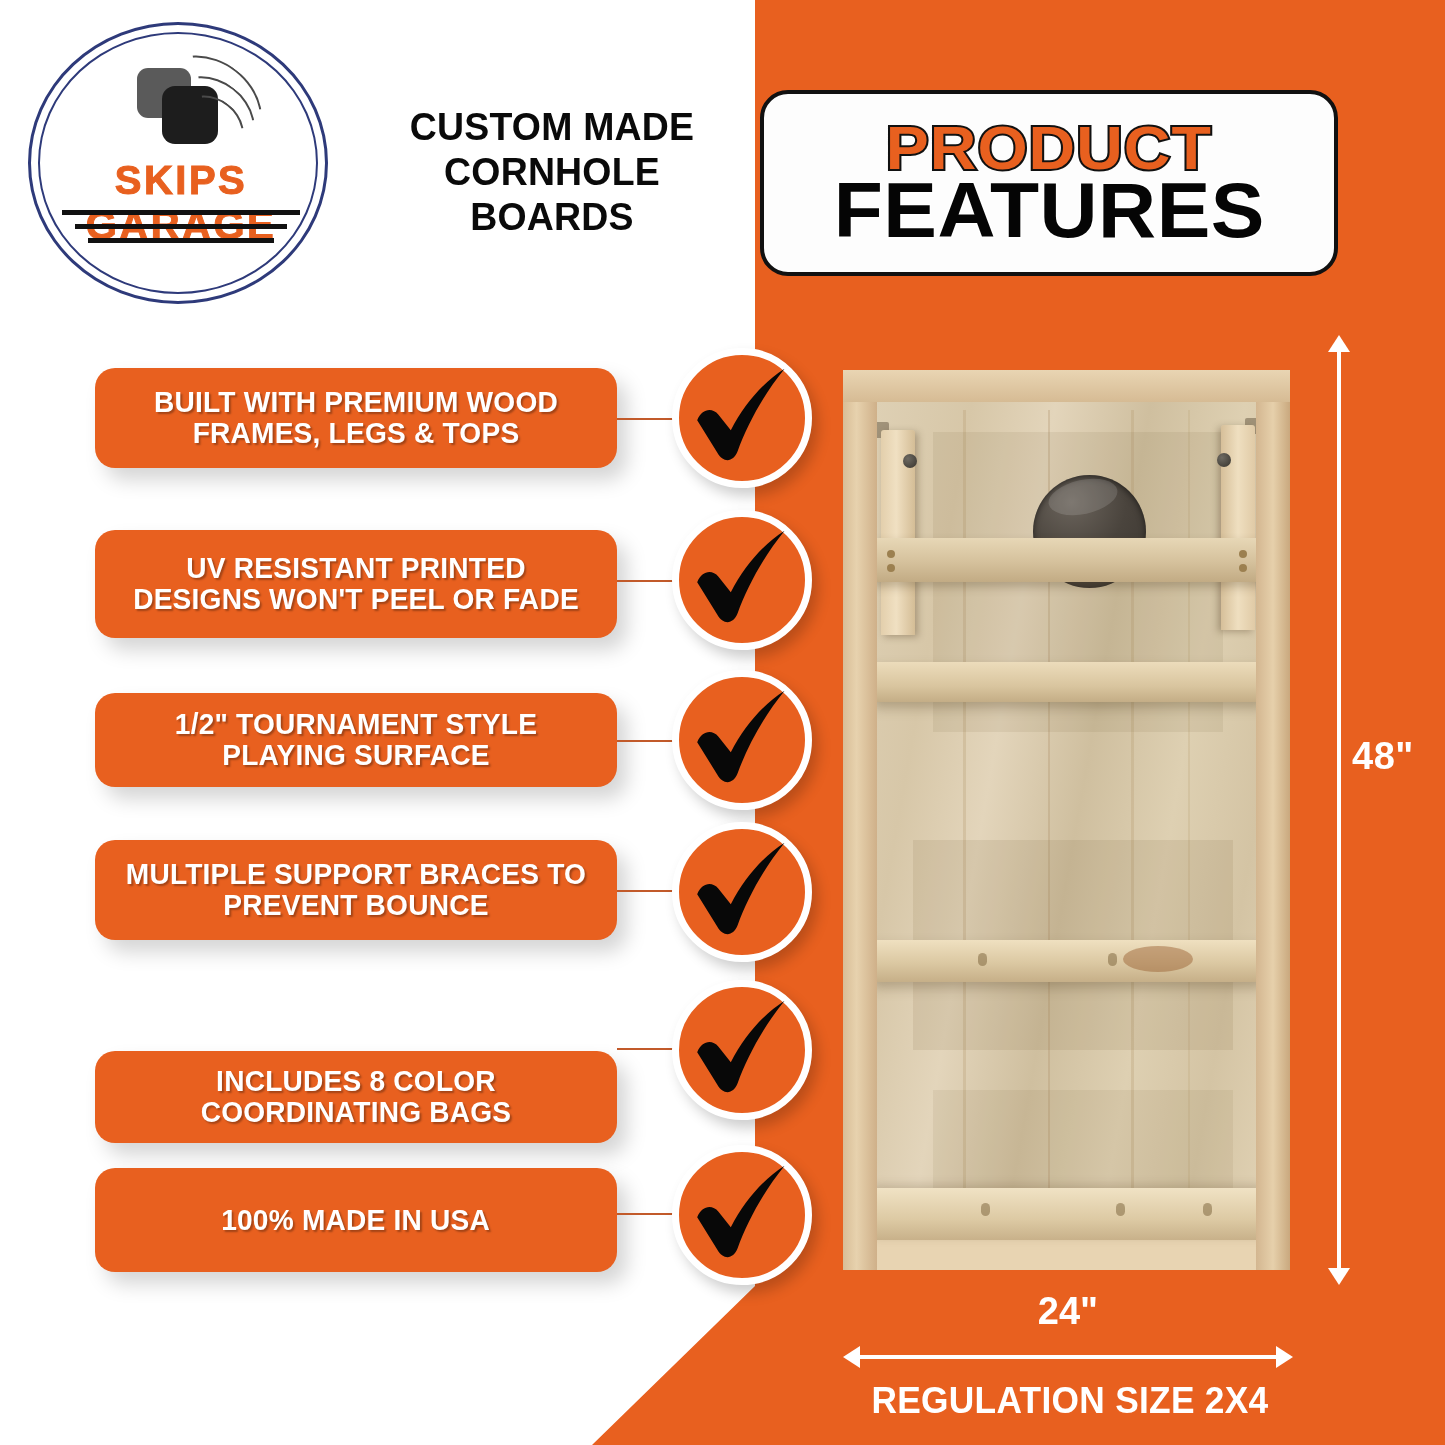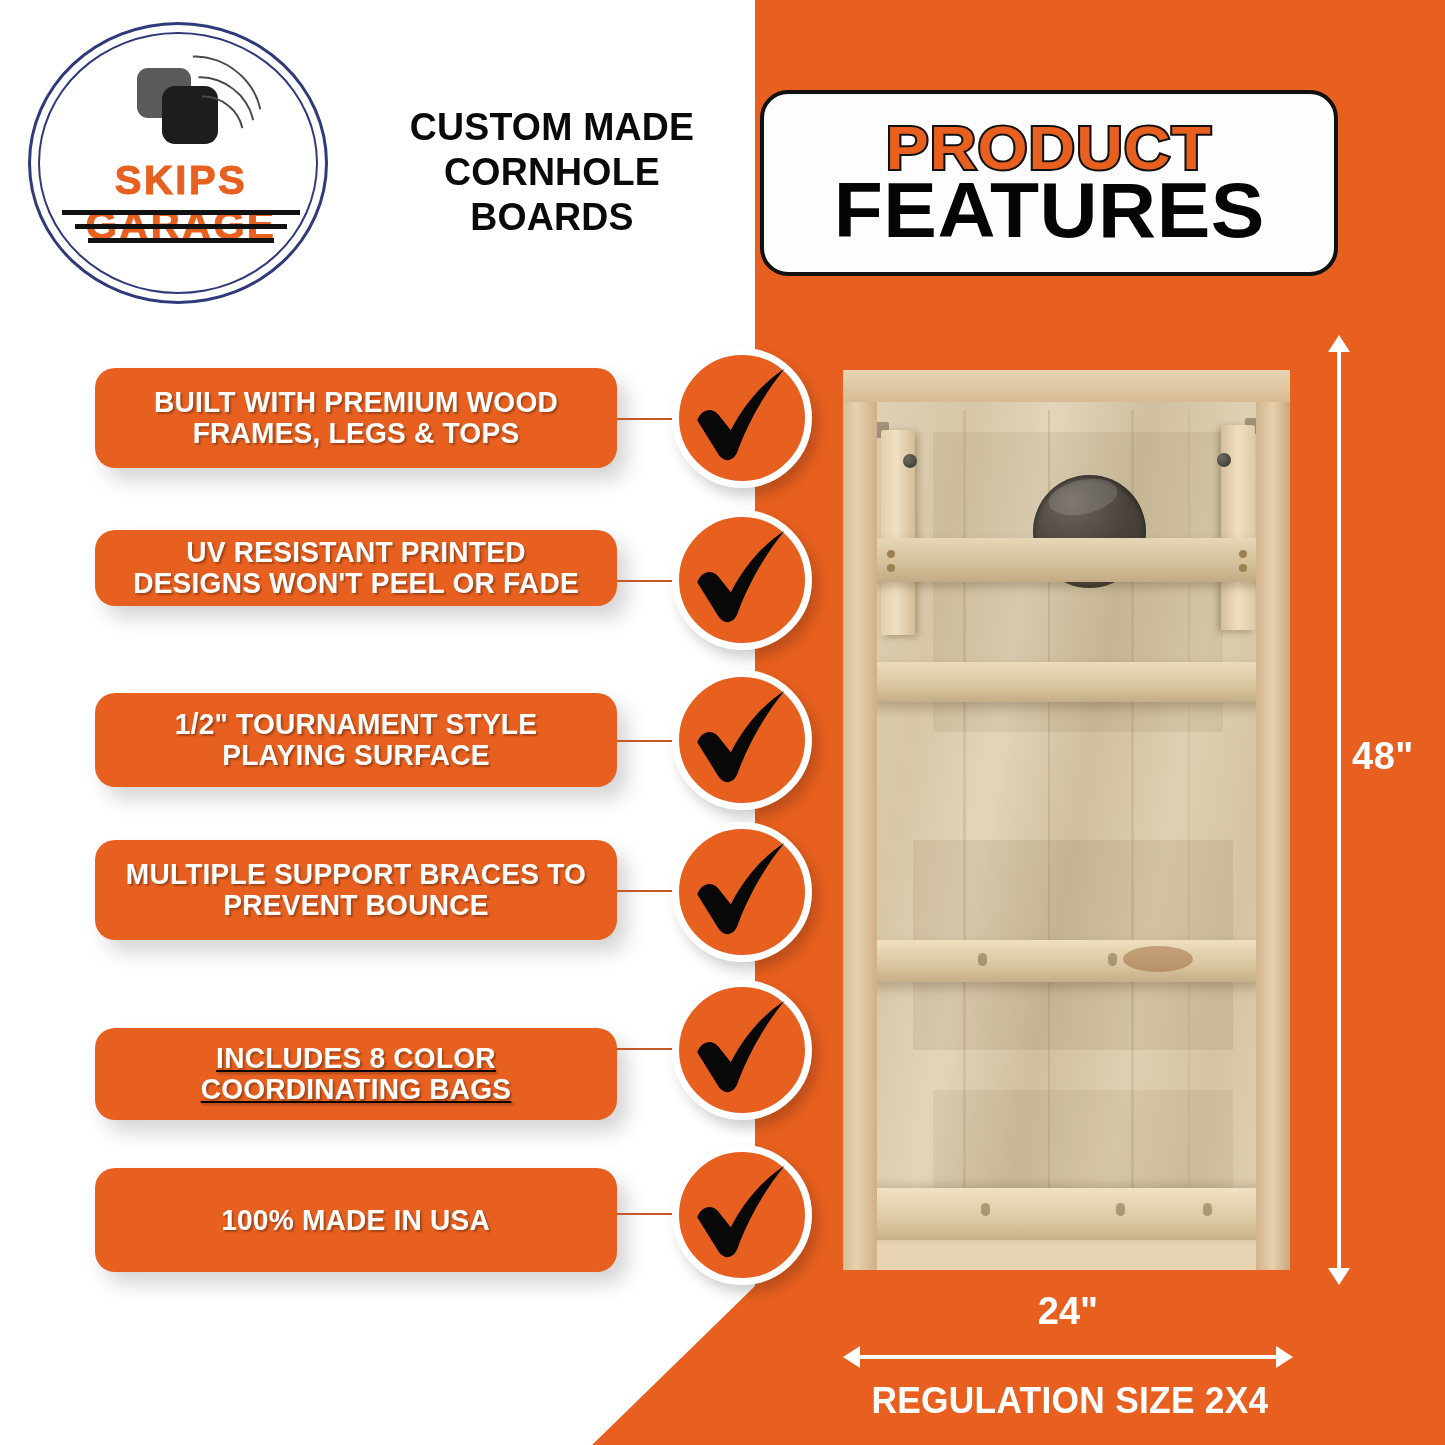--- a/index.html
+++ b/index.html
@@ -258,21 +258,21 @@
     </div>
     <div class="connector" style="top:418px;"></div>
     <div class="check-circle" style="top:348px;">
       <svg viewBox="0 0 100 100">
         <path d="M10 52 C14 42 23 40 29 47 L40 61 C52 38 68 19 88 6 C70 28 55 55 46 80 C42 90 33 90 28 81 Z" fill="#080808"></path>
       </svg>
     </div>
   </div>
 
   <div class="feat-row">
-    <div class="pill" style="top:530px;height:76px;">
+    <div class="pill" style="top:530px;height:108px;">
       <p>UV RESISTANT PRINTED DESIGNS WON'T PEEL OR FADE</p>
     </div>
     <div class="connector" style="top:580px;"></div>
     <div class="check-circle" style="top:510px;">
       <svg viewBox="0 0 100 100">
         <path d="M10 52 C14 42 23 40 29 47 L40 61 C52 38 68 19 88 6 C70 28 55 55 46 80 C42 90 33 90 28 81 Z" fill="#080808"></path>
       </svg>
     </div>
   </div>
 
@@ -294,21 +294,21 @@
     </div>
     <div class="connector" style="top:890px;"></div>
     <div class="check-circle" style="top:822px;">
       <svg viewBox="0 0 100 100">
         <path d="M10 52 C14 42 23 40 29 47 L40 61 C52 38 68 19 88 6 C70 28 55 55 46 80 C42 90 33 90 28 81 Z" fill="#080808"></path>
       </svg>
     </div>
   </div>
 
   <div class="feat-row">
-    <div class="pill" style="top:1028px;height:92px;text-decoration:underline;">
+    <div class="pill" style="top:1051px;height:92px;">
       <p>INCLUDES 8 COLOR COORDINATING BAGS</p>
     </div>
     <div class="connector" style="top:1048px;"></div>
     <div class="check-circle" style="top:980px;">
       <svg viewBox="0 0 100 100">
         <path d="M10 52 C14 42 23 40 29 47 L40 61 C52 38 68 19 88 6 C70 28 55 55 46 80 C42 90 33 90 28 81 Z" fill="#080808"></path>
       </svg>
     </div>
   </div>
 

